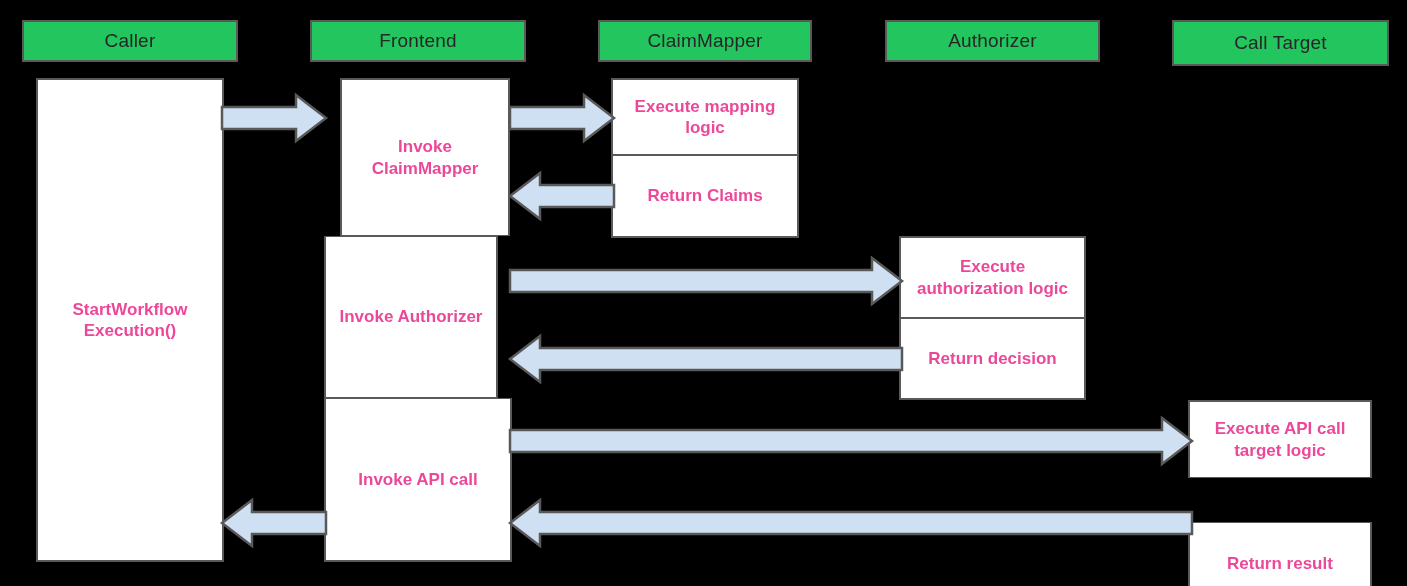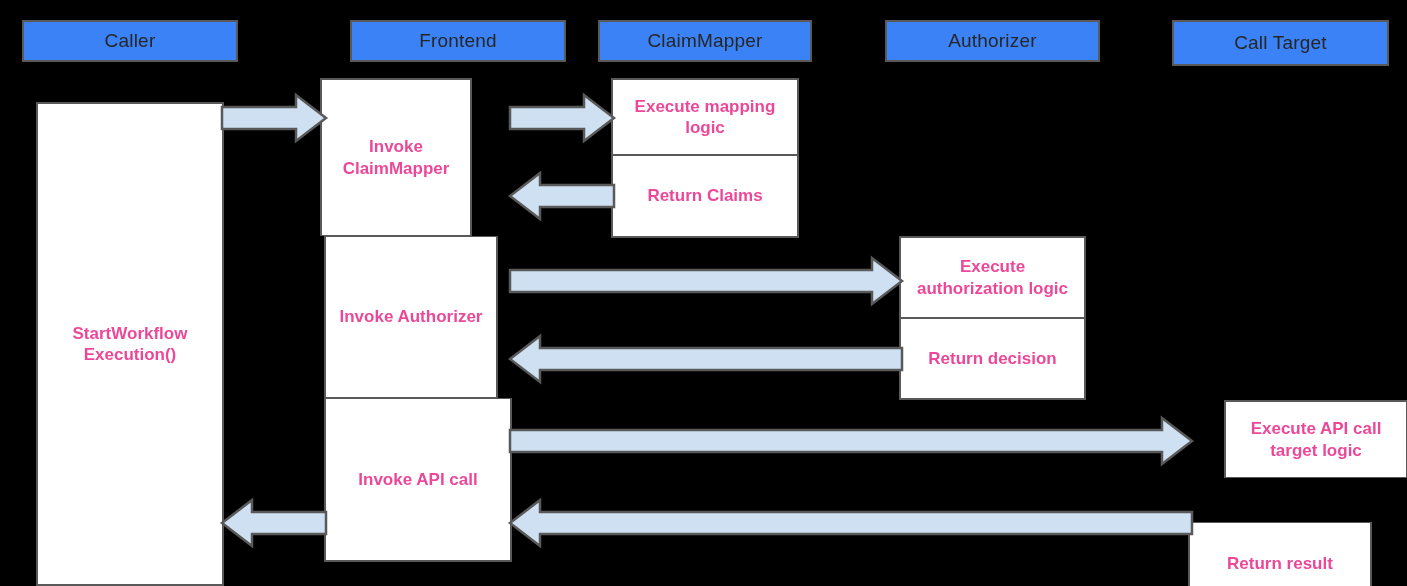--- a/index.html
+++ b/index.html
@@ -10,21 +10,21 @@
   #canvas {
     position: relative;
     width: 1407px;
     height: 586px;
     background: #000000;
     overflow: hidden;
     font-family: "Liberation Sans", sans-serif;
   }
   .lane-header {
     position: absolute;
-    background: #3b82f6;
+    background: #22c55e;
     border: 2px solid #595959;
     box-sizing: border-box;
     display: flex;
     align-items: center;
     justify-content: center;
     color: #262626;
     font-size: 19px;
     font-weight: 400;
     letter-spacing: 0.2px;
   }
@@ -54,41 +54,41 @@
 </style>
 </head>
 <body>
 
 <div id="canvas">
 
   <div class="lane-header" style="left:22px; top:20px; width:216px; height:42px;">
     <span class="lane-label">Caller</span>
   </div>
 
-  <div class="lane-header" style="left:310px; top:20px; width:216px; height:42px;margin-left:40px;">
+  <div class="lane-header" style="left:310px; top:20px; width:216px; height:42px;">
     <span class="lane-label">Frontend</span>
   </div>
 
   <div class="lane-header" style="left:598px; top:20px; width:214px; height:42px;">
     <span class="lane-label">ClaimMapper</span>
   </div>
 
   <div class="lane-header" style="left:885px; top:20px; width:215px; height:42px;">
     <span class="lane-label">Authorizer</span>
   </div>
 
   <div class="lane-header" style="left:1172px; top:20px; width:217px; height:46px;">
     <span class="lane-label">Call Target</span>
   </div>
 
-  <div class="act-box" style="left:36px; top:78px; width:188px; height:484px;margin-top:24px;">
+  <div class="act-box" style="left:36px; top:78px; width:188px; height:484px;">
     <span>StartWorkflow Execution()</span>
   </div>
 
-  <div class="act-box stack-top" style="left:320px; top:78px; width:152px; height:158px;">
+  <div class="act-box stack-top" style="left:340px; top:78px; width:170px; height:158px;">
     <span>Invoke ClaimMapper</span>
   </div>
 
   <div class="act-box stack-mid" style="left:324px; top:236px; width:174px; height:162px;">
     <span>Invoke Authorizer</span>
   </div>
 
   <div class="act-box stack-bot" style="left:324px; top:398px; width:188px; height:164px;">
     <span>Invoke API call</span>
   </div>
@@ -102,21 +102,21 @@
   </div>
 
   <div class="act-box stack-bot" style="left:899px; top:318px; width:187px; height:82px;">
     <span>Return decision</span>
   </div>
 
   <div class="act-box stack-top" style="left:899px; top:236px; width:187px; height:82px;">
     <span>Execute authorization logic</span>
   </div>
 
-  <div class="act-box stack-top" style="left:1188px; top:400px; width:184px; height:78px;margin-left:36px;">
+  <div class="act-box stack-top" style="left:1188px; top:400px; width:184px; height:78px;">
     <span>Execute API call target logic</span>
   </div>
 
   <div class="act-box stack-bot" style="left:1188px; top:478px; width:184px; height:84px;margin-top:44px;">
     <span>Return result</span>
   </div>
 
   <div class="arrow" style="left:222px; top:95px; width:104px; height:46px;">
     <svg width="104" height="46" viewBox="0 0 104 46">
       <polygon points="0,12 74,12 74,0 104,23 74,46 74,34 0,34" fill="#cfe0f2" stroke="#595959" stroke-width="2.5" stroke-linejoin="miter"></polygon>

